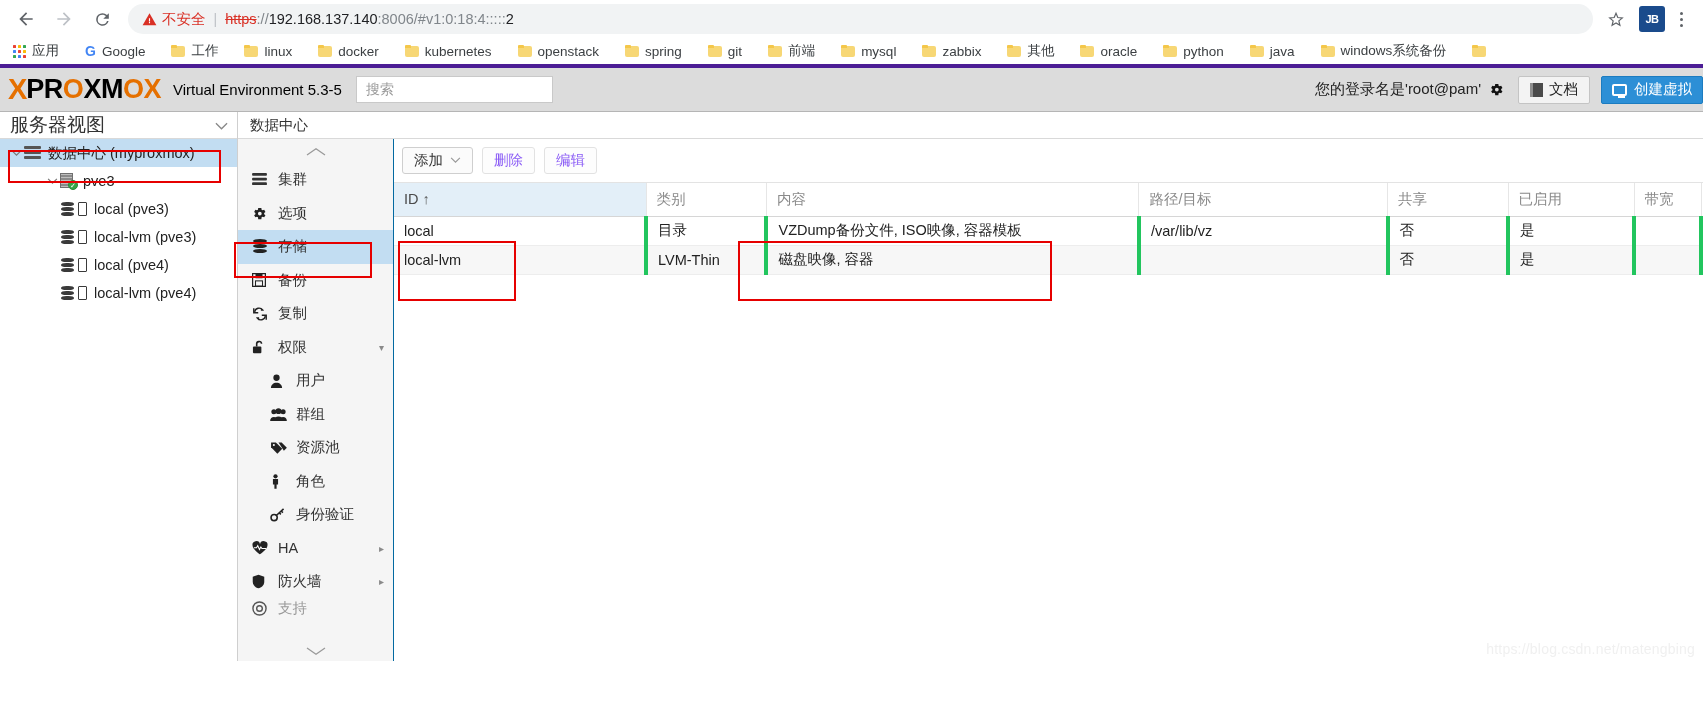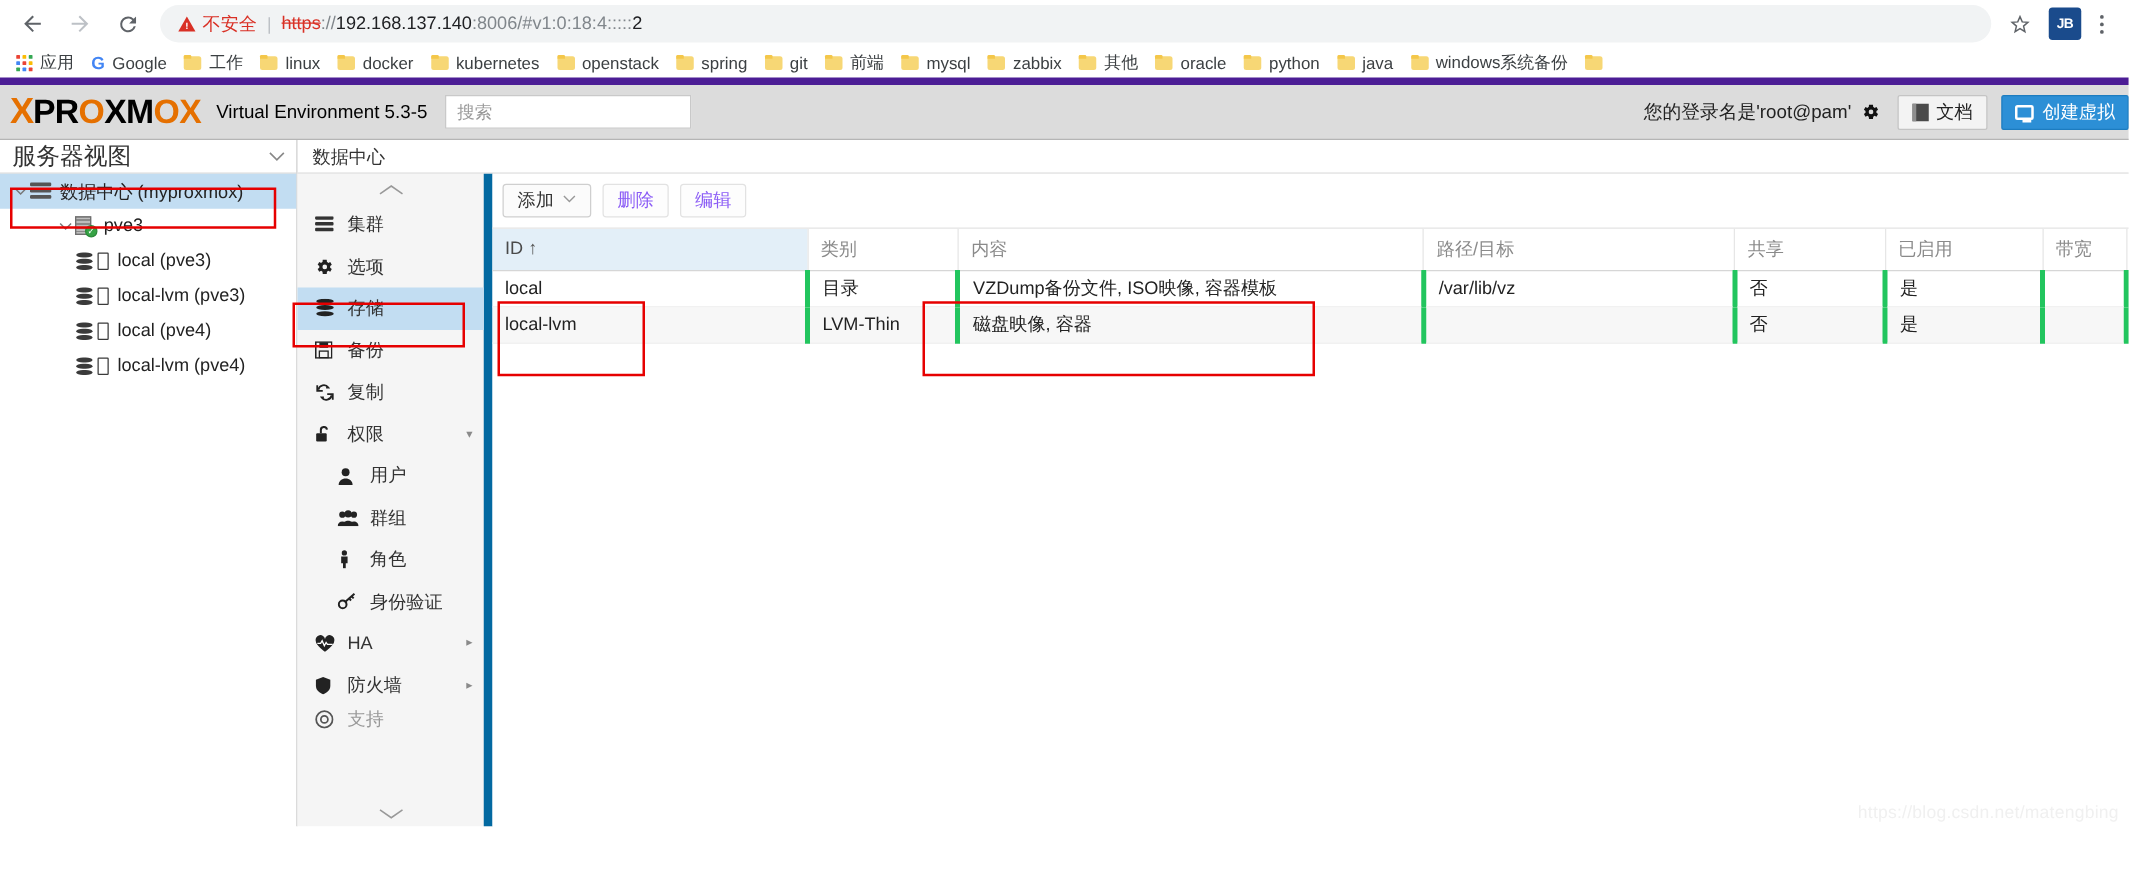--- a/index.html
+++ b/index.html
@@ -39,22 +39,22 @@
   .star-ico { width:30px; height:30px; display:flex; align-items:center; justify-content:center; color:#5f6368; flex:0 0 auto;}
   .profile-chip {
     width:26px; height:26px; border-radius:3px; background:#1a4b8c; color:#fff;
     font-size:11px; font-weight:bold; display:flex; align-items:center; justify-content:center;
     flex:0 0 auto; margin-left:6px; letter-spacing:-0.5px;
   }
   .menu-dots { width:28px; height:30px; display:flex; flex-direction:column; align-items:center; justify-content:center; gap:3px; flex:0 0 auto;}
   .menu-dots i { width:3px; height:3px; background:#5f6368; border-radius:50%; display:block;}
 
   .bookmarks-row {
-    display:flex; align-items:center; height:30px; padding:0 6px; gap:0px;
-    overflow:hidden; white-space:nowrap; border-bottom:6px solid #4c1d95;
+    display:flex; align-items:center; height:30px; padding:0 6px; gap:12px;
+    overflow:hidden; white-space:nowrap; border-bottom:4px solid #4c1d95;
   }
   .bm {
     display:flex; align-items:center; gap:6px; padding:3px 7px; border-radius:4px;
     font-size:13.5px; color:#3c4043; flex:0 0 auto; height:24px;
   }
   .apps-grid { display:grid; grid-template-columns:repeat(3,3px); grid-template-rows:repeat(3,3px); gap:2px; }
   .apps-grid i { width:3px; height:3px; border-radius:0.5px; display:block;}
   .folder-ico {
     width:14px; height:12px; position:relative; flex:0 0 auto;
   }
@@ -126,21 +126,21 @@
     border-radius:50%; border:1px solid #2c8a39;
     display:flex; align-items:center; justify-content:center; color:#fff; font-size:7px; line-height:1;
   }
   .ico-storage { width:16px; height:15px; flex:0 0 auto; position:relative; }
   .ico-storage i { position:absolute; left:1px; width:13px; height:4px; background:#3a3a3a; border-radius:50%/60%; }
   .ico-storage i:nth-child(1){top:0;} .ico-storage i:nth-child(2){top:5px;} .ico-storage i:nth-child(3){top:10px;}
   .ico-doc-sm { width:9px; height:14px; border:1.5px solid #3a3a3a; border-radius:1px; flex:0 0 auto; margin-left:2px;}
   .node-label { margin-left:7px; }
 
   
-  .menu-pane { width:156px; flex:0 0 156px; background:#f5f5f5; border-right:7px solid #0369a1; position:relative; }
+  .menu-pane { width:156px; flex:0 0 156px; background:#f5f5f5; border-right:1px solid #0369a1; position:relative; }
   .menu-caret-top { height:24px; display:flex; align-items:center; justify-content:center; color:#999; font-size:12px; }
   .menu-item {
     display:flex; align-items:center; height:33.5px; font-size:14.5px; color:#333; padding-left:14px;
     position:relative; white-space:nowrap;
   }
   .menu-item.sub { padding-left:32px; }
   .menu-item.selected { background:#c2ddf2; }
   .menu-ico { width:20px; flex:0 0 20px; display:flex; align-items:center; color:#222; font-size:14px;}
   .menu-label { margin-left:6px; }
   .menu-arrow { position:absolute; right:9px; color:#8a8a8a; font-size:10px;}
@@ -511,20 +511,30 @@
               <svg width="17" height="13" viewBox="0 0 18 14">
                   <circle cx="4" cy="4" r="2.7" fill="#222"></circle>
                   <circle cx="14" cy="4" r="2.7" fill="#222"></circle>
                   <circle cx="9" cy="3.4" r="3.1" fill="#222"></circle>
                   <path d="M0 14c0-2.6 1.8-4.2 4-4.2s4 1.6 4 4.2zM10 14c0-2.6 1.8-4.2 4-4.2s4 1.6 4 4.2zM4 14c0-3 2.2-4.8 5-4.8s5 1.8 5 4.8z" fill="#222"></path>
                 </svg>
             </span>
             <span class="menu-label">群组</span>
           </div>
 
+          <div class="menu-item sub">
+            <span class="menu-ico">
+              <svg width="17" height="13" viewBox="0 0 18 14">
+                  <path d="M1 6.8V1.6h5.2L13 8.4l-5.2 5.2z" fill="#222"></path>
+                  <path d="M9 1.6h3.4L18 7.2l-3.2 3.2" fill="#222"></path>
+                  <circle cx="4" cy="4.4" r="1.1" fill="#fff"></circle>
+                </svg>
+            </span>
+            <span class="menu-label">资源池</span>
+          </div>
 
           <div class="menu-item sub">
             <span class="menu-ico">
               <svg width="11" height="15" viewBox="0 0 12 16">
                   <circle cx="6" cy="2.4" r="2.3" fill="#222"></circle>
                   <path d="M3.2 5.4h5.6v6H7.2v4.4H4.8V11.4H3.2z" fill="#222"></path>
                 </svg>
             </span>
             <span class="menu-label">角色</span>
           </div>

